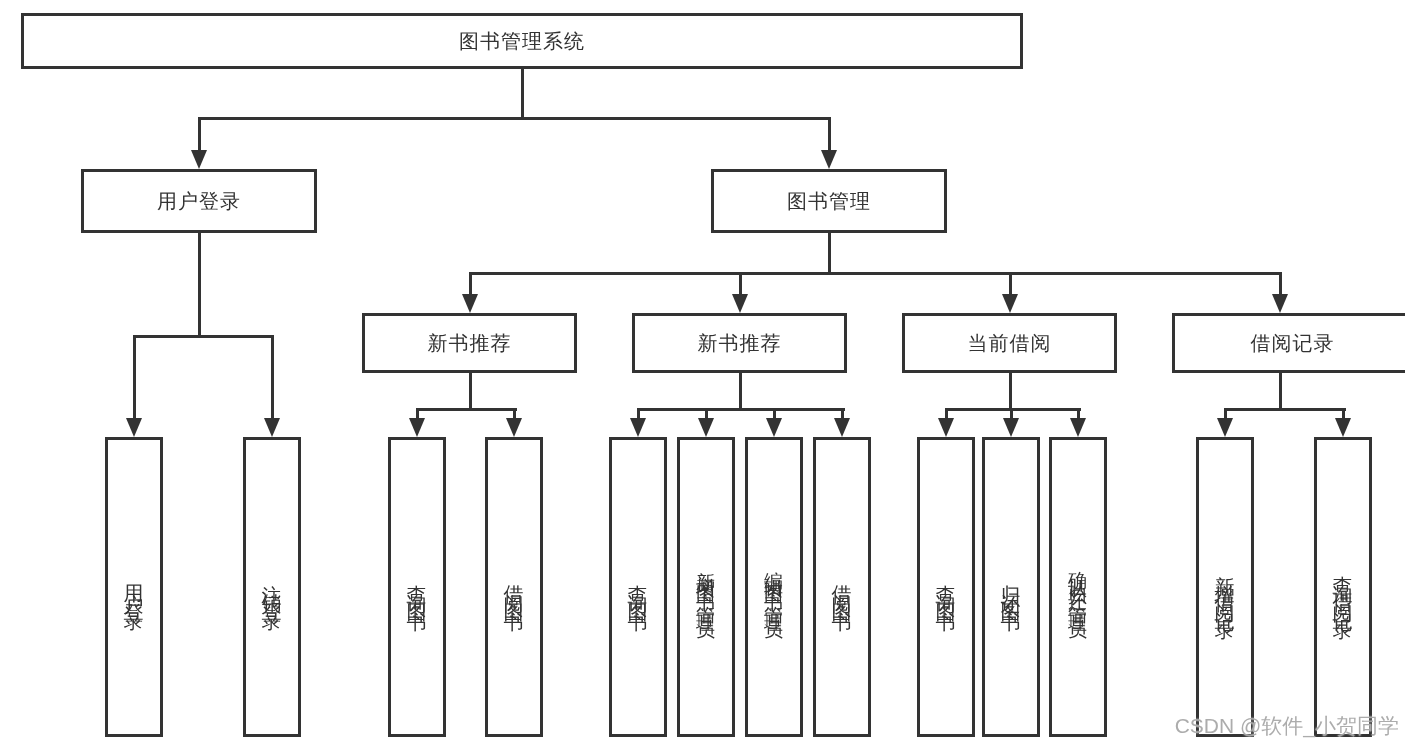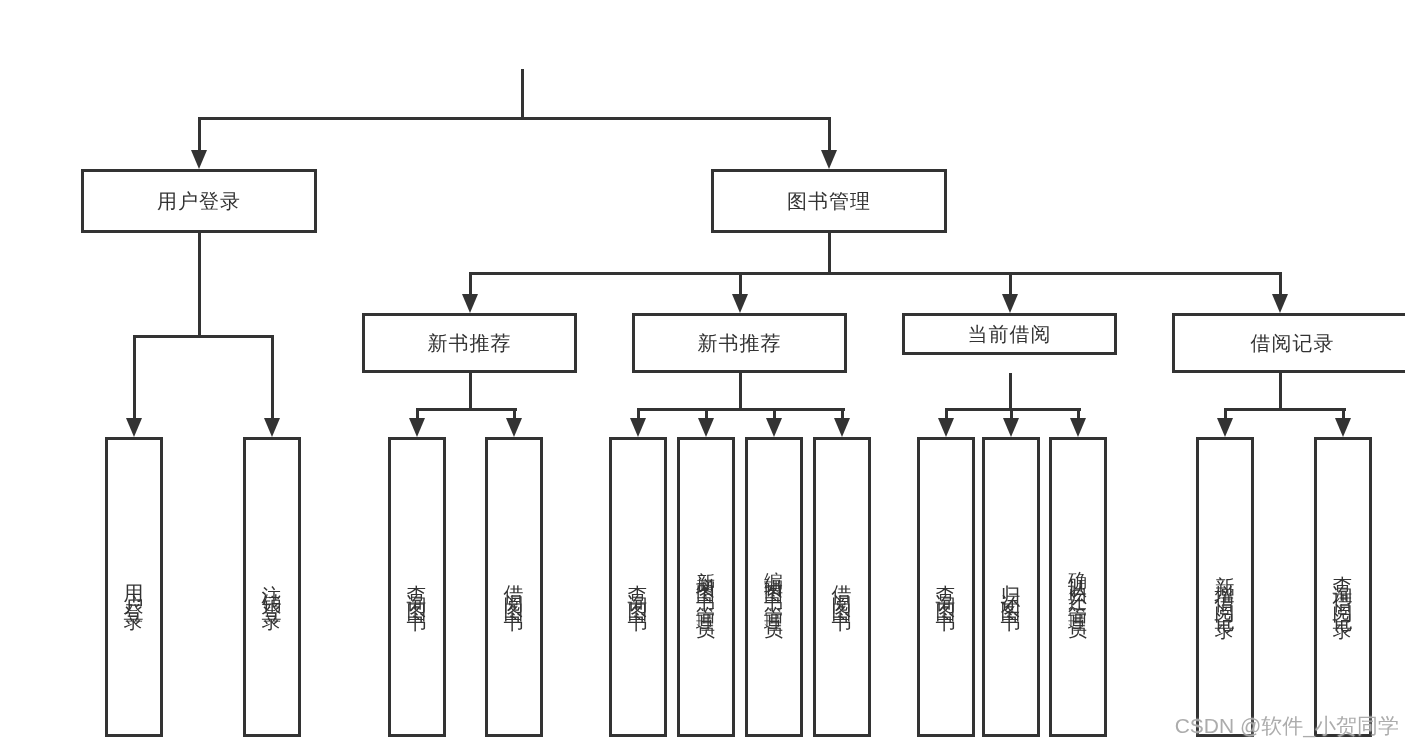--- a/index.html
+++ b/index.html
@@ -25,35 +25,38 @@
     position:absolute;top:712px;right:6px;z-index:9;
     font-size:21px;color:rgba(165,165,165,0.92);
     text-shadow:0 0 2px #fff;white-space:nowrap;
   }
 </style>
 </head>
 <body>
 
 <div class="stage">
 
+  <div class="box" style="left:21px;top:13px;width:1002px;height:56px;">
+    <span class="lbl">图书管理系统</span>
+  </div>
 
   <div class="box" style="left:81px;top:169px;width:236px;height:64px;">
     <span class="lbl">用户登录</span>
   </div>
   <div class="box" style="left:711px;top:169px;width:236px;height:64px;text-align:right;">
     <span class="lbl">图书管理</span>
   </div>
 
   <div class="box" style="left:362px;top:313px;width:215px;height:60px;">
     <span class="lbl">新书推荐</span>
   </div>
   <div class="box" style="left:632px;top:313px;width:215px;height:60px;">
     <span class="lbl">新书推荐</span>
   </div>
-  <div class="box" style="left:902px;top:313px;width:215px;height:42px;">
+  <div class="box" style="left:902px;top:313px;width:215px;height:60px;">
     <span class="lbl">当前借阅</span>
   </div>
   <div class="box" style="left:1172px;top:313px;width:241px;height:60px;">
     <span class="lbl">借阅记录</span>
   </div>
 
   <div class="box leaf" style="left:105px;top:437px;width:58px;height:300px;">
     <span class="lbl" style="font-size:20px;">用户登录</span>
   </div>
   <div class="box leaf" style="left:243px;top:437px;width:58px;height:300px;">

